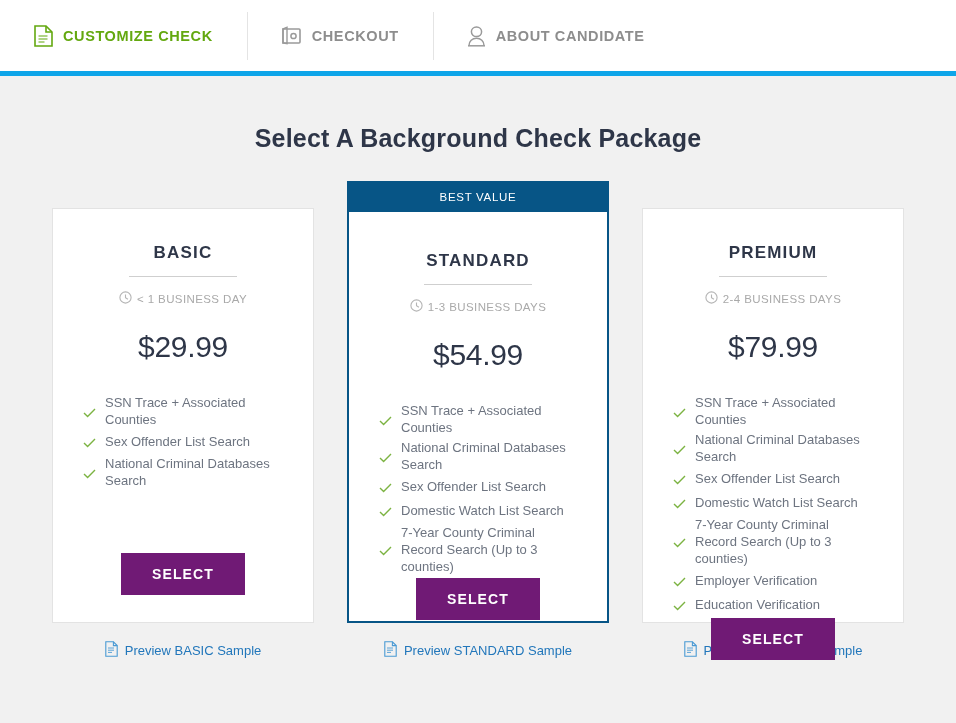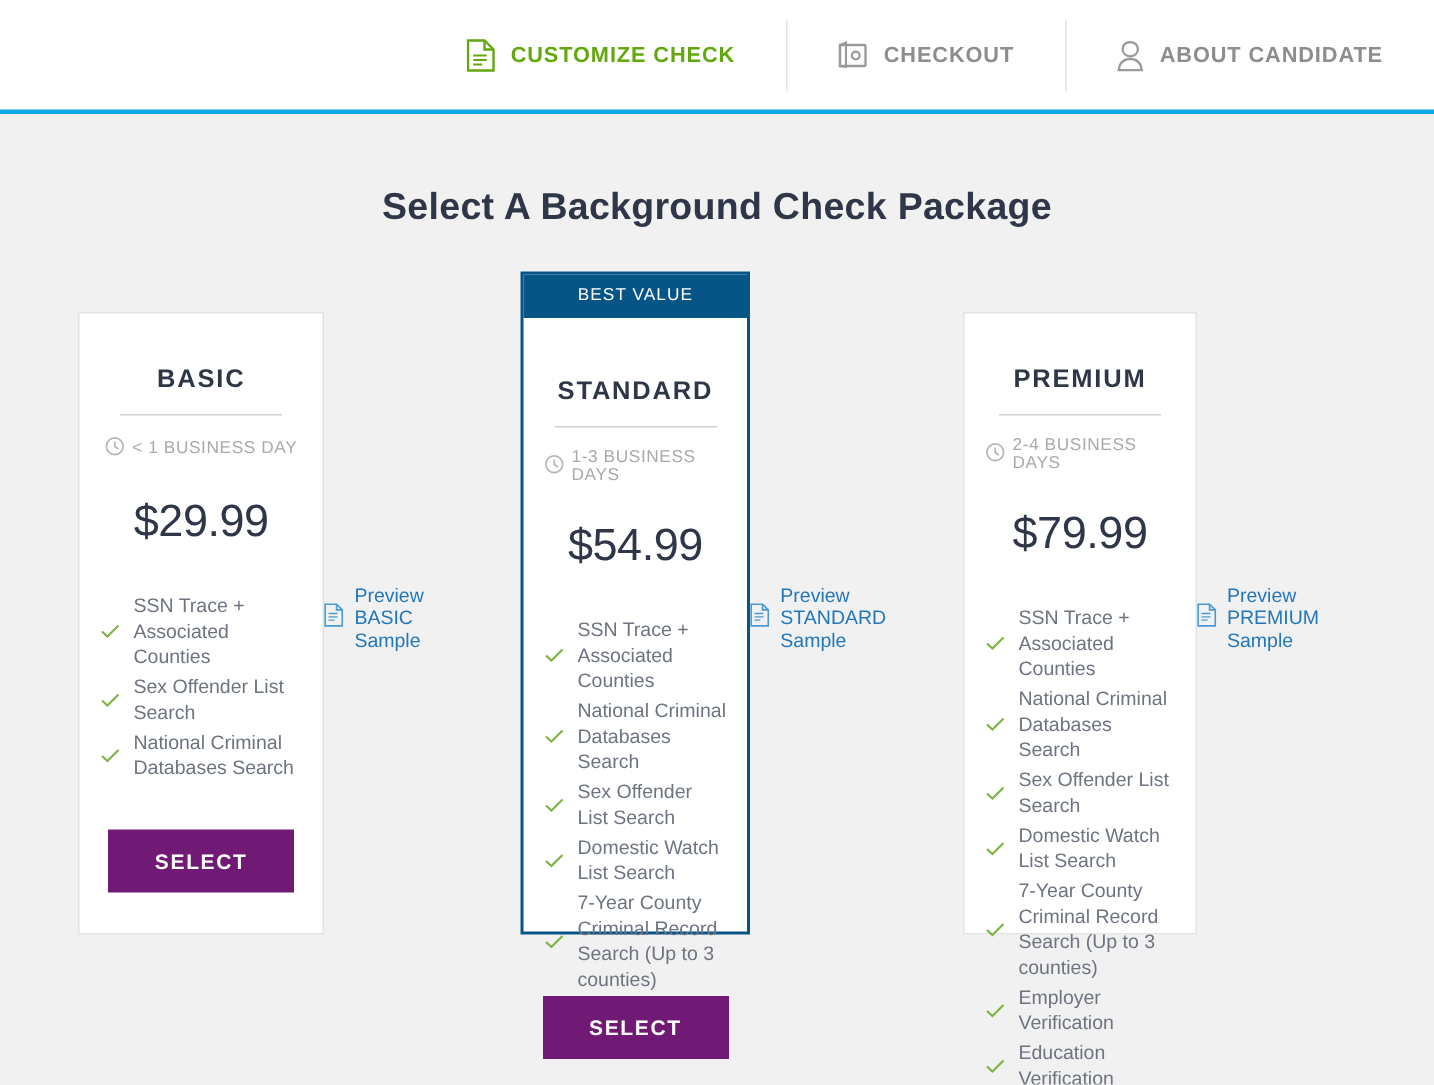--- a/index.html
+++ b/index.html
@@ -10,24 +10,24 @@
     background: #f1f1f1;
     font-family: "Liberation Sans", sans-serif;
     overflow: hidden;
     position: relative;
   }
 
   
   .topnav {
     height: 76px;
     background: #ffffff;
-    border-bottom: 3px solid #0ea5e9;
-    display: flex;
-    align-items: center;
-    justify-content: flex-end;
+    border-bottom: 5px solid #0ea5e9;
+    display: flex;
+    align-items: center;
+    justify-content: flex-start;
     gap: 0;
   }
   .nav-item {
     display: flex;
     align-items: center;
     gap: 10px;
     padding: 0 34px;
     height: 48px;
     cursor: pointer;
     position: relative;
@@ -66,21 +66,21 @@
     position: relative;
     margin-top: 28px;
     padding: 0 52px;
     display: flex;
     justify-content: space-between;
     align-items: flex-start;
   }
   .col {
     width: 262px;
     display: flex;
-    flex-direction: row;
+    flex-direction: column;
     align-items: center;
   }
 
   .card {
     width: 100%;
     background: #ffffff;
     border: 1px solid #e3e3e3;
     position: relative;
     display: flex;
     flex-direction: column;
@@ -96,21 +96,21 @@
     background: #075586;
     color: #ffffff;
     font-size: 11.5px;
     letter-spacing: 0.7px;
     text-align: center;
     padding: 8px 0 9px;
     font-family: "Liberation Sans", sans-serif;
   }
 
   .card-body {
-    padding: 0 14px;
+    padding: 0 30px;
     flex: 1;
     display: flex;
     flex-direction: column;
   }
 
   .pkg-name {
     text-align: center;
     font-size: 17px;
     font-weight: bold;
     color: #2e3648;

